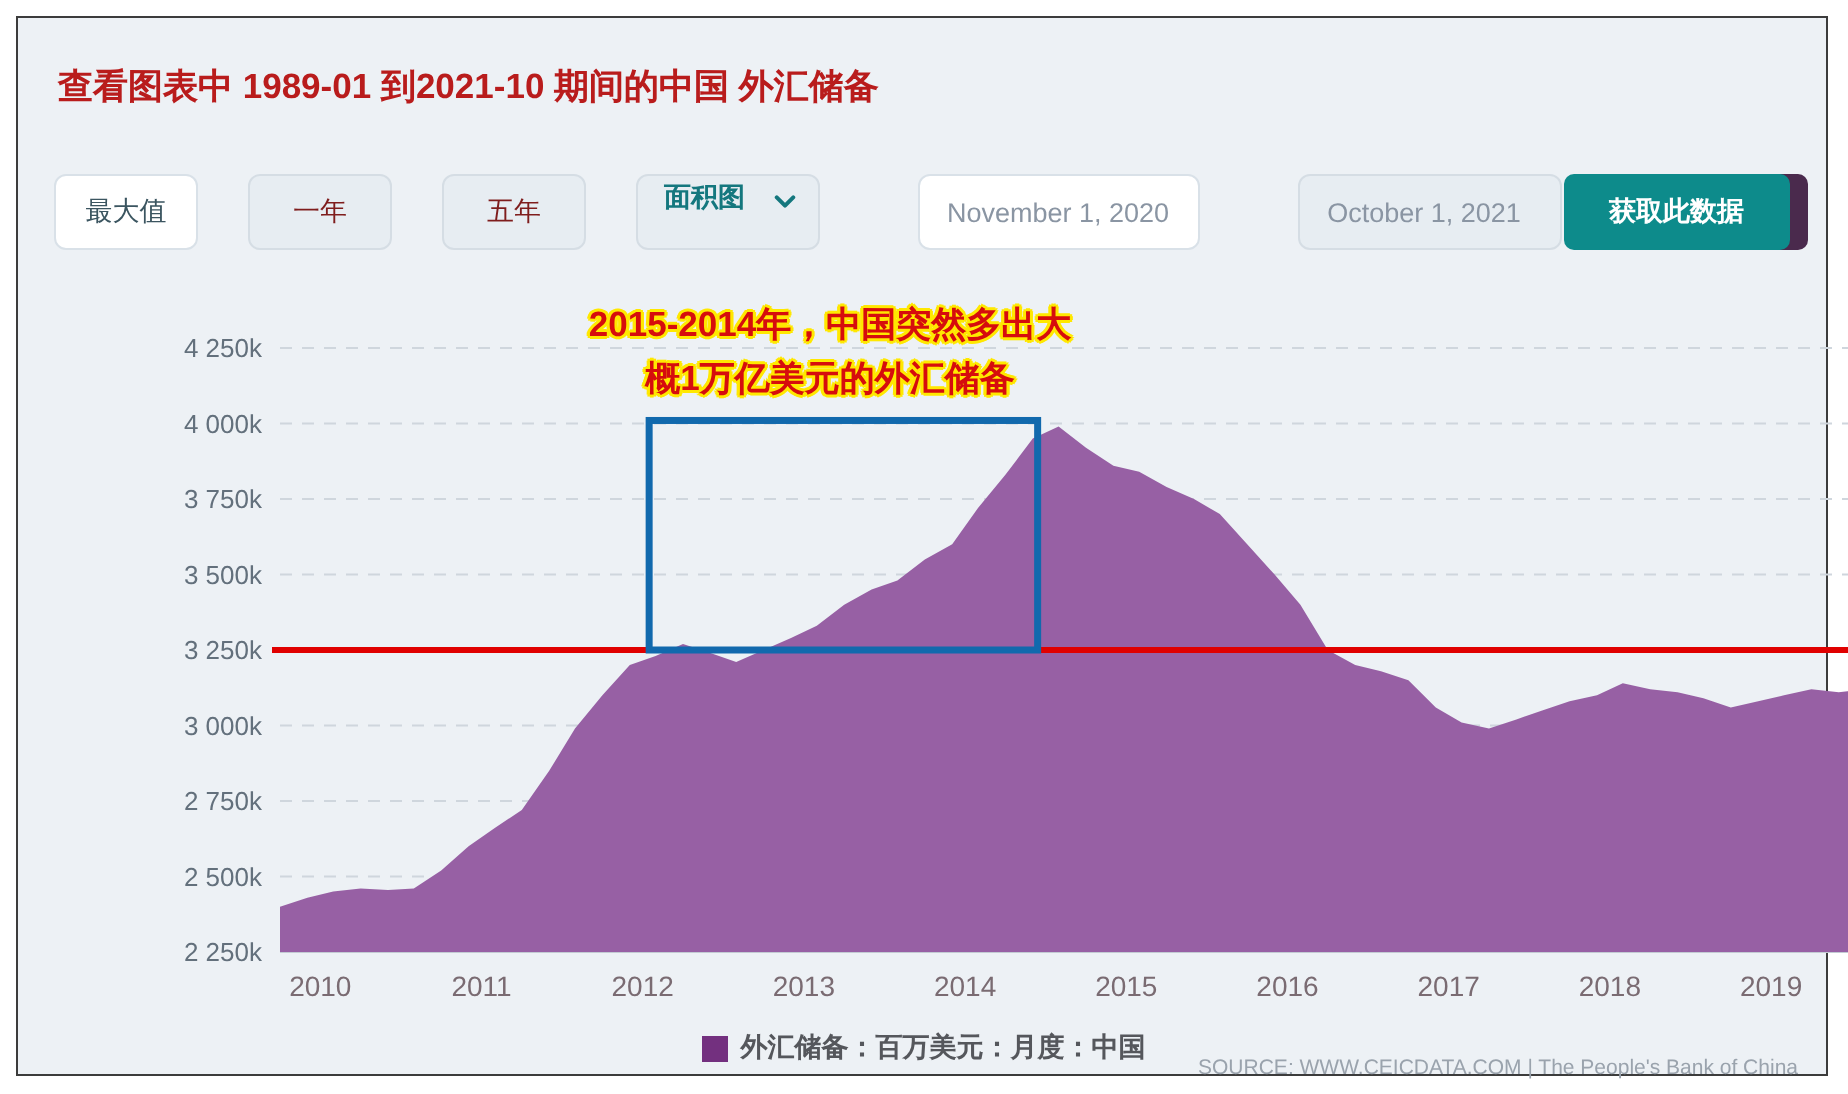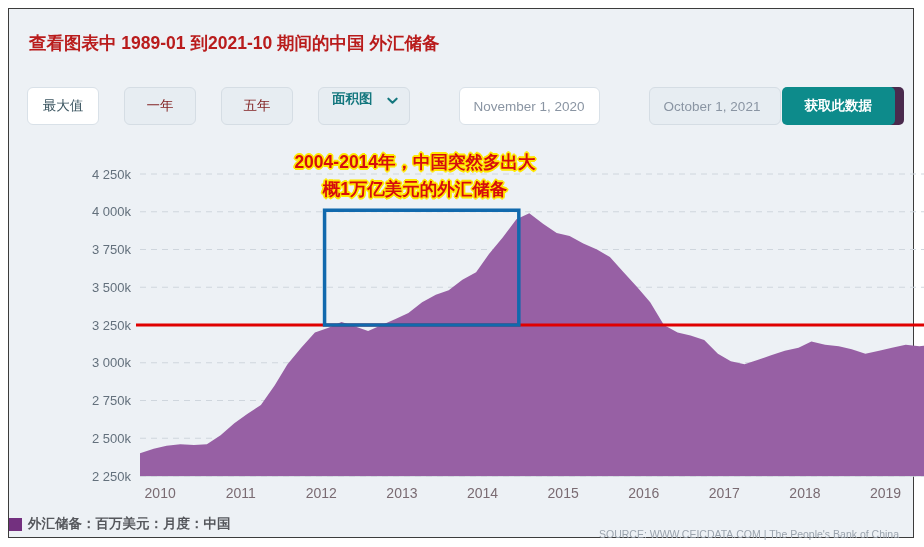--- a/index.html
+++ b/index.html
@@ -73,21 +73,21 @@
     text-shadow:
       1.6px 0 0 #ffe800, -1.6px 0 0 #ffe800,
       0 1.6px 0 #ffe800, 0 -1.6px 0 #ffe800,
       1.2px 1.2px 0 #ffe800, -1.2px 1.2px 0 #ffe800,
       1.2px -1.2px 0 #ffe800, -1.2px -1.2px 0 #ffe800;
   }
   .ann div{white-space:nowrap;}
   
   .legend{
     position:absolute;left:0;top:506px;width:906px;
-    display:flex;align-items:center;gap:6px;
+    display:flex;align-items:center;justify-content:center;gap:6px;
   }
   .lg-sw{width:13px;height:13px;background:#73307f;display:inline-block;}
   .lg-tx{font-size:13.5px;font-weight:bold;color:#55575c;}
   .source{
     position:absolute;right:14px;top:519px;
     font-size:10.5px;color:#9aa3ad;white-space:nowrap;
   }
 </style>
 </head>
 <body>
@@ -163,21 +163,21 @@
         <text x="434.55" y="489" text-anchor="middle" font-size="14" fill="#7a6b72" font-family="&quot;Liberation Sans&quot;,sans-serif">2014</text>
         <text x="515.1500000000001" y="489" text-anchor="middle" font-size="14" fill="#7a6b72" font-family="&quot;Liberation Sans&quot;,sans-serif">2015</text>
         <text x="595.75" y="489" text-anchor="middle" font-size="14" fill="#7a6b72" font-family="&quot;Liberation Sans&quot;,sans-serif">2016</text>
         <text x="676.35" y="489" text-anchor="middle" font-size="14" fill="#7a6b72" font-family="&quot;Liberation Sans&quot;,sans-serif">2017</text>
         <text x="756.9499999999999" y="489" text-anchor="middle" font-size="14" fill="#7a6b72" font-family="&quot;Liberation Sans&quot;,sans-serif">2018</text>
         <text x="837.5500000000001" y="489" text-anchor="middle" font-size="14" fill="#7a6b72" font-family="&quot;Liberation Sans&quot;,sans-serif">2019</text>
       </svg>
   </div>
 
   <div class="ann">
-    <div>2004-2014年，中国突然多出大</div>
+    <div>2015-2014年，中国突然多出大</div>
     <div>概1万亿美元的外汇储备</div>
   </div>
 
   <div class="legend">
     <span class="lg-sw"></span>
     <span class="lg-tx">外汇储备：百万美元：月度：中国</span>
   </div>
 
   <div class="source">SOURCE: WWW.CEICDATA.COM | The People's Bank of China</div>
 

